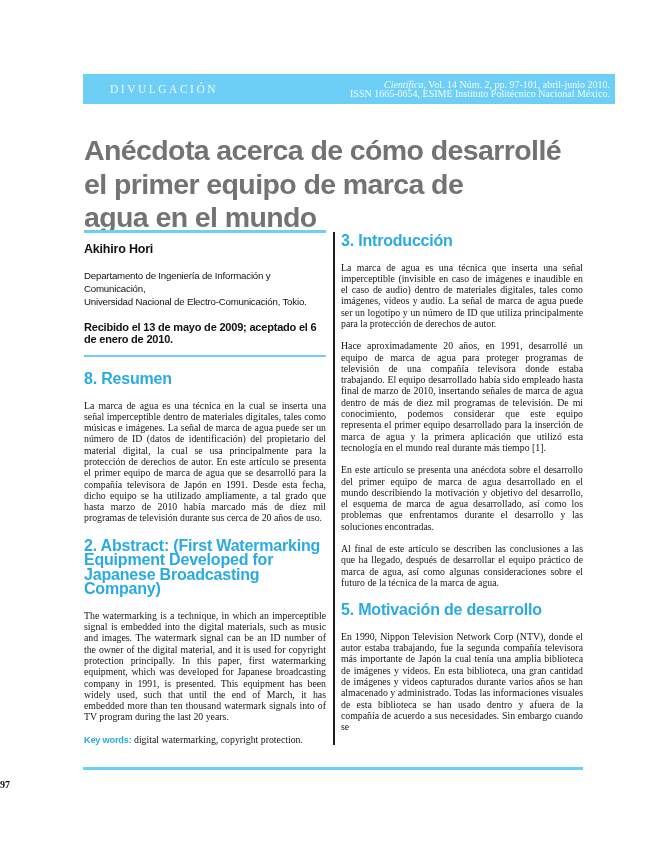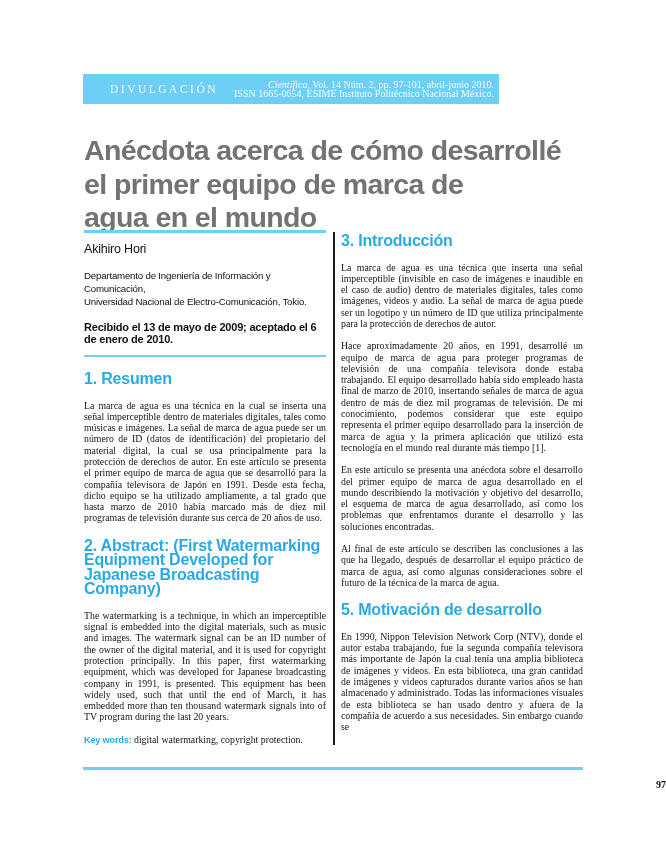--- a/index.html
+++ b/index.html
@@ -6,21 +6,21 @@
   .page{
     position:relative;
     width:666px;height:850px;
     background:#ffffff;
     font-family:"Liberation Serif", serif;
     color:#111;
     overflow:hidden;
   }
   
   .header-bar{
-    position:absolute;left:83px;top:74px;width:416px;height:30px;
+    position:absolute;left:83px;top:74px;width:532px;height:30px;
     background:#6DCFF6;
     display:flex;justify-content:space-between;align-items:center;
     box-sizing:border-box;
   }
   .header-left{
     color:#EDF9FE;
     font-size:11.5px;
     letter-spacing:2.5px;
     padding-left:27px;
     white-space:nowrap;
@@ -43,21 +43,21 @@
     line-height:33.5px;
     letter-spacing:-0.6px;
     color:#737373;
   }
   
   .col-left{position:absolute;left:84px;top:230px;width:242px;}
   .col-right{position:absolute;left:341px;top:234px;width:242px;}
   .divider{position:absolute;left:333px;top:232px;width:2px;height:513px;background:#1c1c1c;}
   .rule{height:2.5px;background:#6DCFF6;border:0;margin:0;}
   .author-name{
-    font-family:"Liberation Sans", sans-serif;font-weight:normal;
+    font-family:"Liberation Sans", sans-serif;font-weight:bold;
     font-size:12.5px;margin:9px 0 13px;letter-spacing:-0.2px;
   }
   .affiliation{
     font-family:"Liberation Sans", sans-serif;font-weight:normal;
     font-size:9.7px;line-height:13px;letter-spacing:-0.2px;
   }
   .received{
     font-family:"Liberation Sans", sans-serif;font-weight:bold;
     font-size:11px;margin:13px 0 10px;letter-spacing:-0.2px;
   }
@@ -71,21 +71,21 @@
     font-size:9.8px;line-height:11.3px;text-align:justify;
     margin:0 0 11px;color:#141414;
   }
   .inline-label{
     font-family:"Liberation Sans", sans-serif;font-weight:bold;
     font-size:9.2px;color:#29ABE2;letter-spacing:-0.2px;
   }
   
   .footer-rule{position:absolute;left:83px;top:767px;width:500px;height:3px;background:#6DCFF6;}
   .page-number{
-    position:absolute;left:0;top:779px;width:666px;text-align:right;
+    position:absolute;left:0;top:779px;width:666px;text-align:left;
     font-weight:bold;font-size:10px;color:#111;
   }
 </style>
 </head>
 <body>
 
 <div class="page">
 
   <div class="header-bar">
     <div class="header-left">DIVULGACIÓN</div>
@@ -106,21 +106,21 @@
   <div class="col-left">
     <div class="rule"></div>
     <div class="author-name">Akihiro Hori</div>
     <div class="affiliation">
       <div>Departamento de Ingeniería de Información y Comunicación,</div>
       <div>Universidad Nacional de Electro-Comunicación, Tokio.</div>
     </div>
     <div class="received">Recibido el 13 de mayo de 2009; aceptado el 6 de enero de 2010.</div>
     <div class="rule"></div>
 
-    <div class="section-heading">1. Resumen</div>
+    <div class="section-heading">8. Resumen</div>
     <p class="body-p">La marca de agua es una técnica en la cual se inserta una señal imperceptible dentro de materiales digitales, tales como músicas e imágenes. La señal de marca de agua puede ser un número de ID (datos de identificación) del propietario del material digital, la cual se usa principalmente para la protección de derechos de autor. En este artículo se presenta el primer equipo de marca de agua que se desarrolló para la compañía televisora de Japón en 1991. Desde esta fecha, dicho equipo se ha utilizado ampliamente, a tal grado que hasta marzo de 2010 había marcado más de diez mil programas de televisión durante sus cerca de 20 años de uso.</p>
 
     <div class="section-heading">2. Abstract: (First Watermarking Equipment Developed for Japanese Broadcasting Company)</div>
     <p class="body-p">The watermarking is a technique, in which an imperceptible signal is embedded into the digital materials, such as music and images. The watermark signal can be an ID number of the owner of the digital material, and it is used for copyright protection principally. In this paper, first watermarking equipment, which was developed for Japanese broadcasting company in 1991, is presented. This equipment has been widely used, such that until the end of March, it has embedded more than ten thousand watermark signals into of TV program during the last 20 years.</p>
     <p class="body-p"><span class="inline-label">Key words:</span><span> digital watermarking, copyright protection.</span></p>
   </div>
 
   <div class="col-right">
     <div class="section-heading">3. Introducción</div>
     <p class="body-p">La marca de agua es una técnica que inserta una señal imperceptible (invisible en caso de imágenes e inaudible en el caso de audio) dentro de materiales digitales, tales como imágenes, videos y audio. La señal de marca de agua puede ser un logotipo y un número de ID que utiliza principalmente para la protección de derechos de autor.</p>

